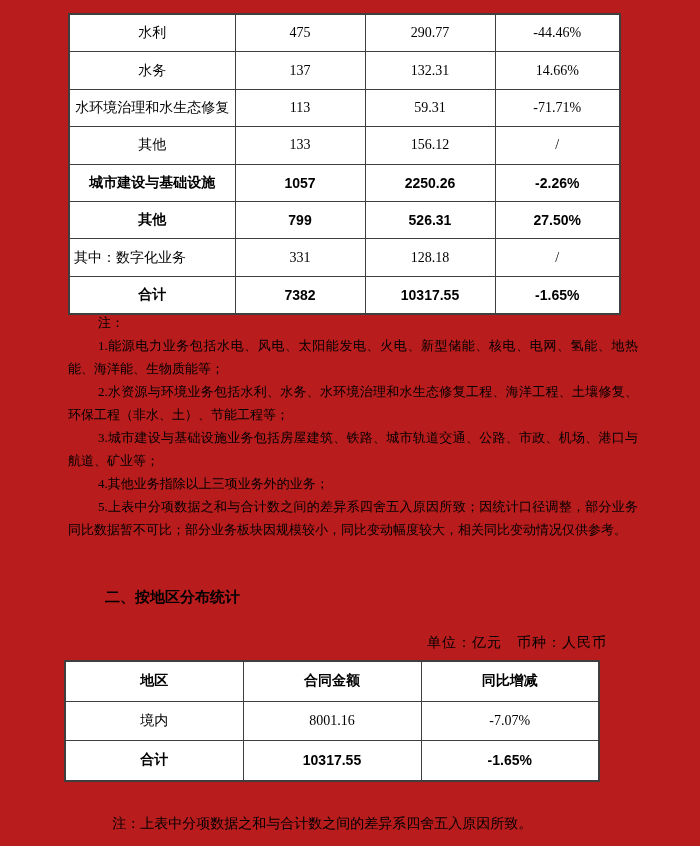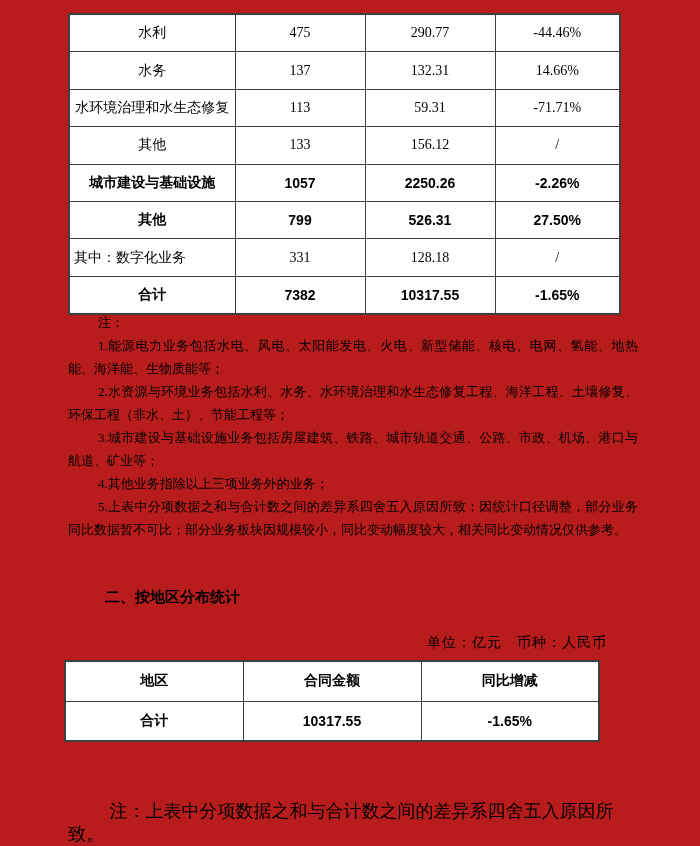--- a/index.html
+++ b/index.html
@@ -50,21 +50,21 @@
   .unit-line{
     position:absolute;top:634px;right:93px;
     font-size:14px;letter-spacing:1px;
   }
   
   #region-table{position:absolute;left:64px;top:660px;width:534px;}
   #region-table th,#region-table td{height:38.5px;}
   #region-table col{width:178px;}
   .bottom-note{
     position:absolute;left:68px;top:800px;width:580px;
-    font-size:18px;line-height:23px;text-indent:2.3em;margin:0;
+    font-size:14px;line-height:23px;text-indent:2.3em;margin:12px;
   }
 </style>
 </head>
 <body>
 
 <div class="page">
 
   <table id="business-table" class="doc-table">
     <colgroup>
         <col>
@@ -143,20 +143,25 @@
         <col>
       </colgroup>
     <thead>
       <tr>
         <th>地区</th>
         <th>合同金额</th>
         <th>同比增减</th>
       </tr>
     </thead>
     <tbody>
+      <tr>
+        <td>境内</td>
+        <td>8001.16</td>
+        <td>-7.07%</td>
+      </tr>
       <tr class="bold">
         <td>合计</td>
         <td>10317.55</td>
         <td>-1.65%</td>
       </tr>
     </tbody>
   </table>
 
   <p class="bottom-note">注：上表中分项数据之和与合计数之间的差异系四舍五入原因所致。</p>
 

